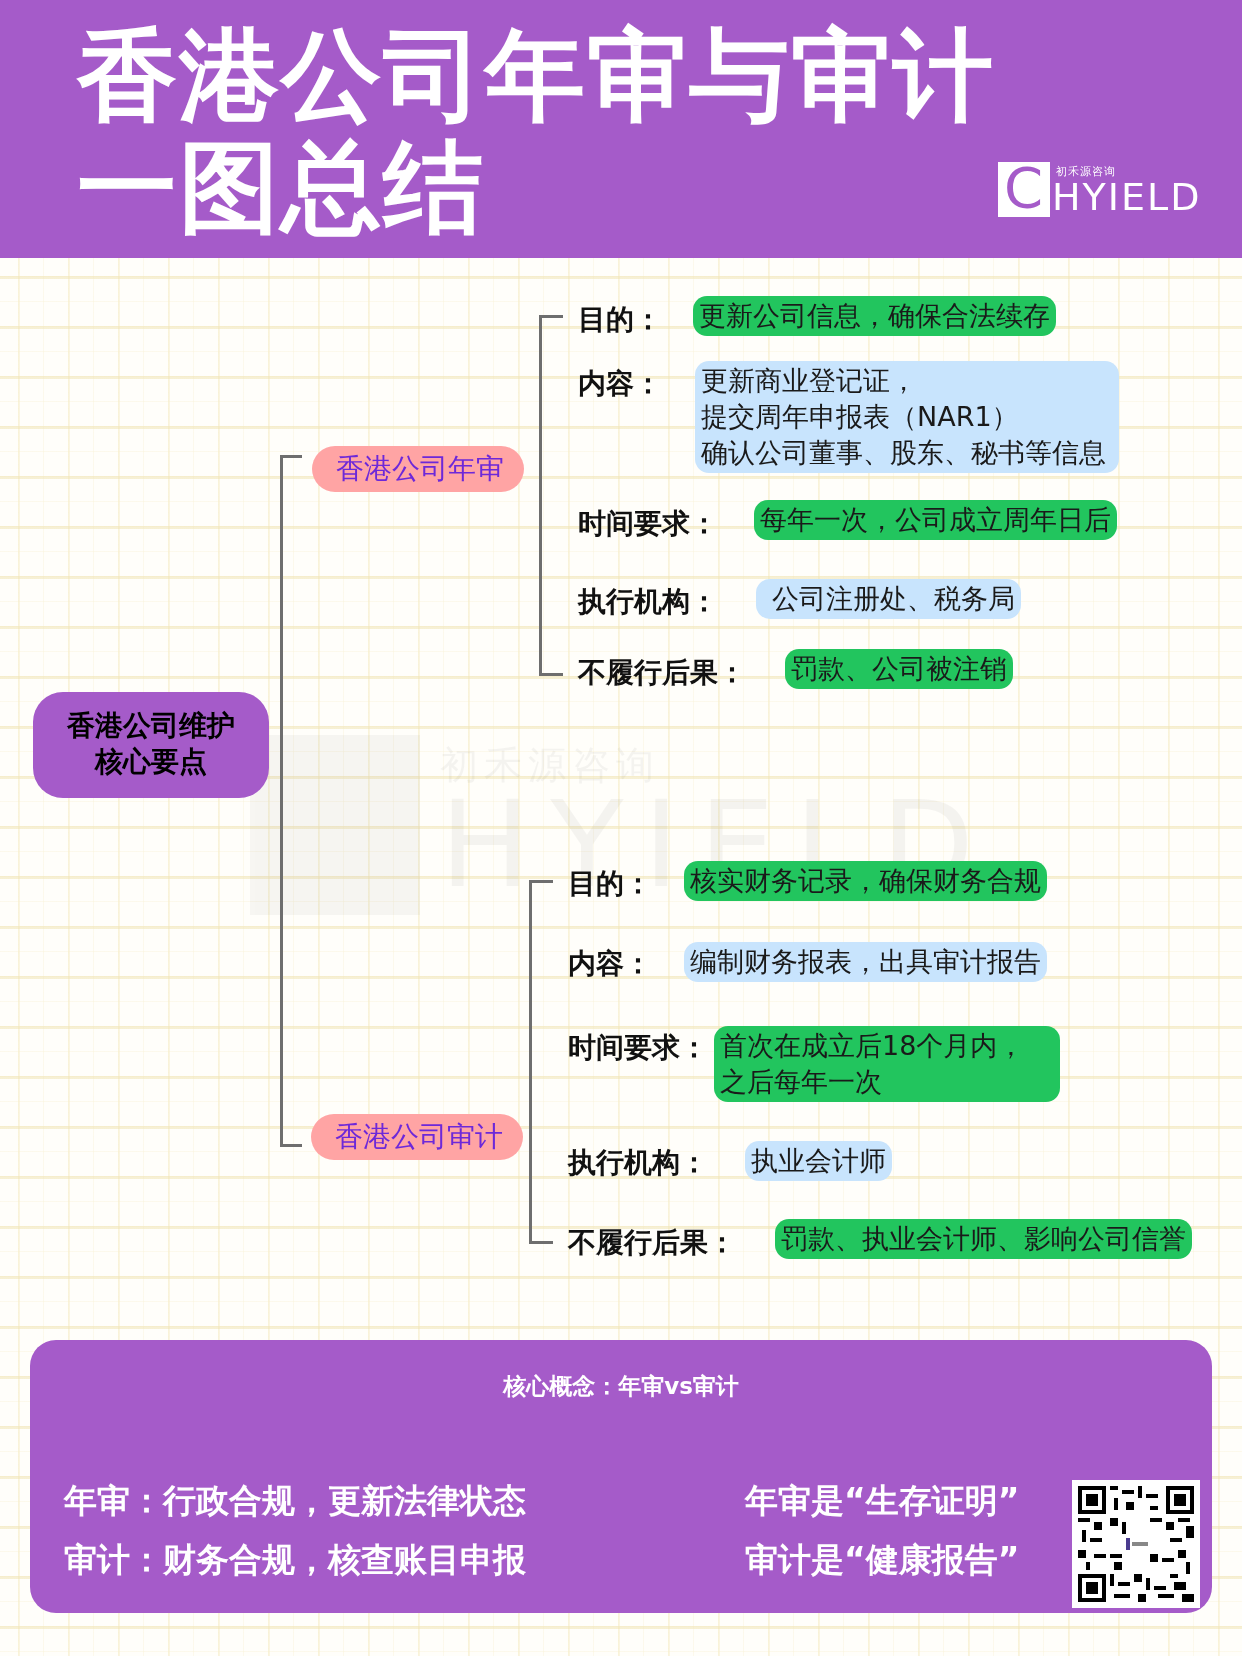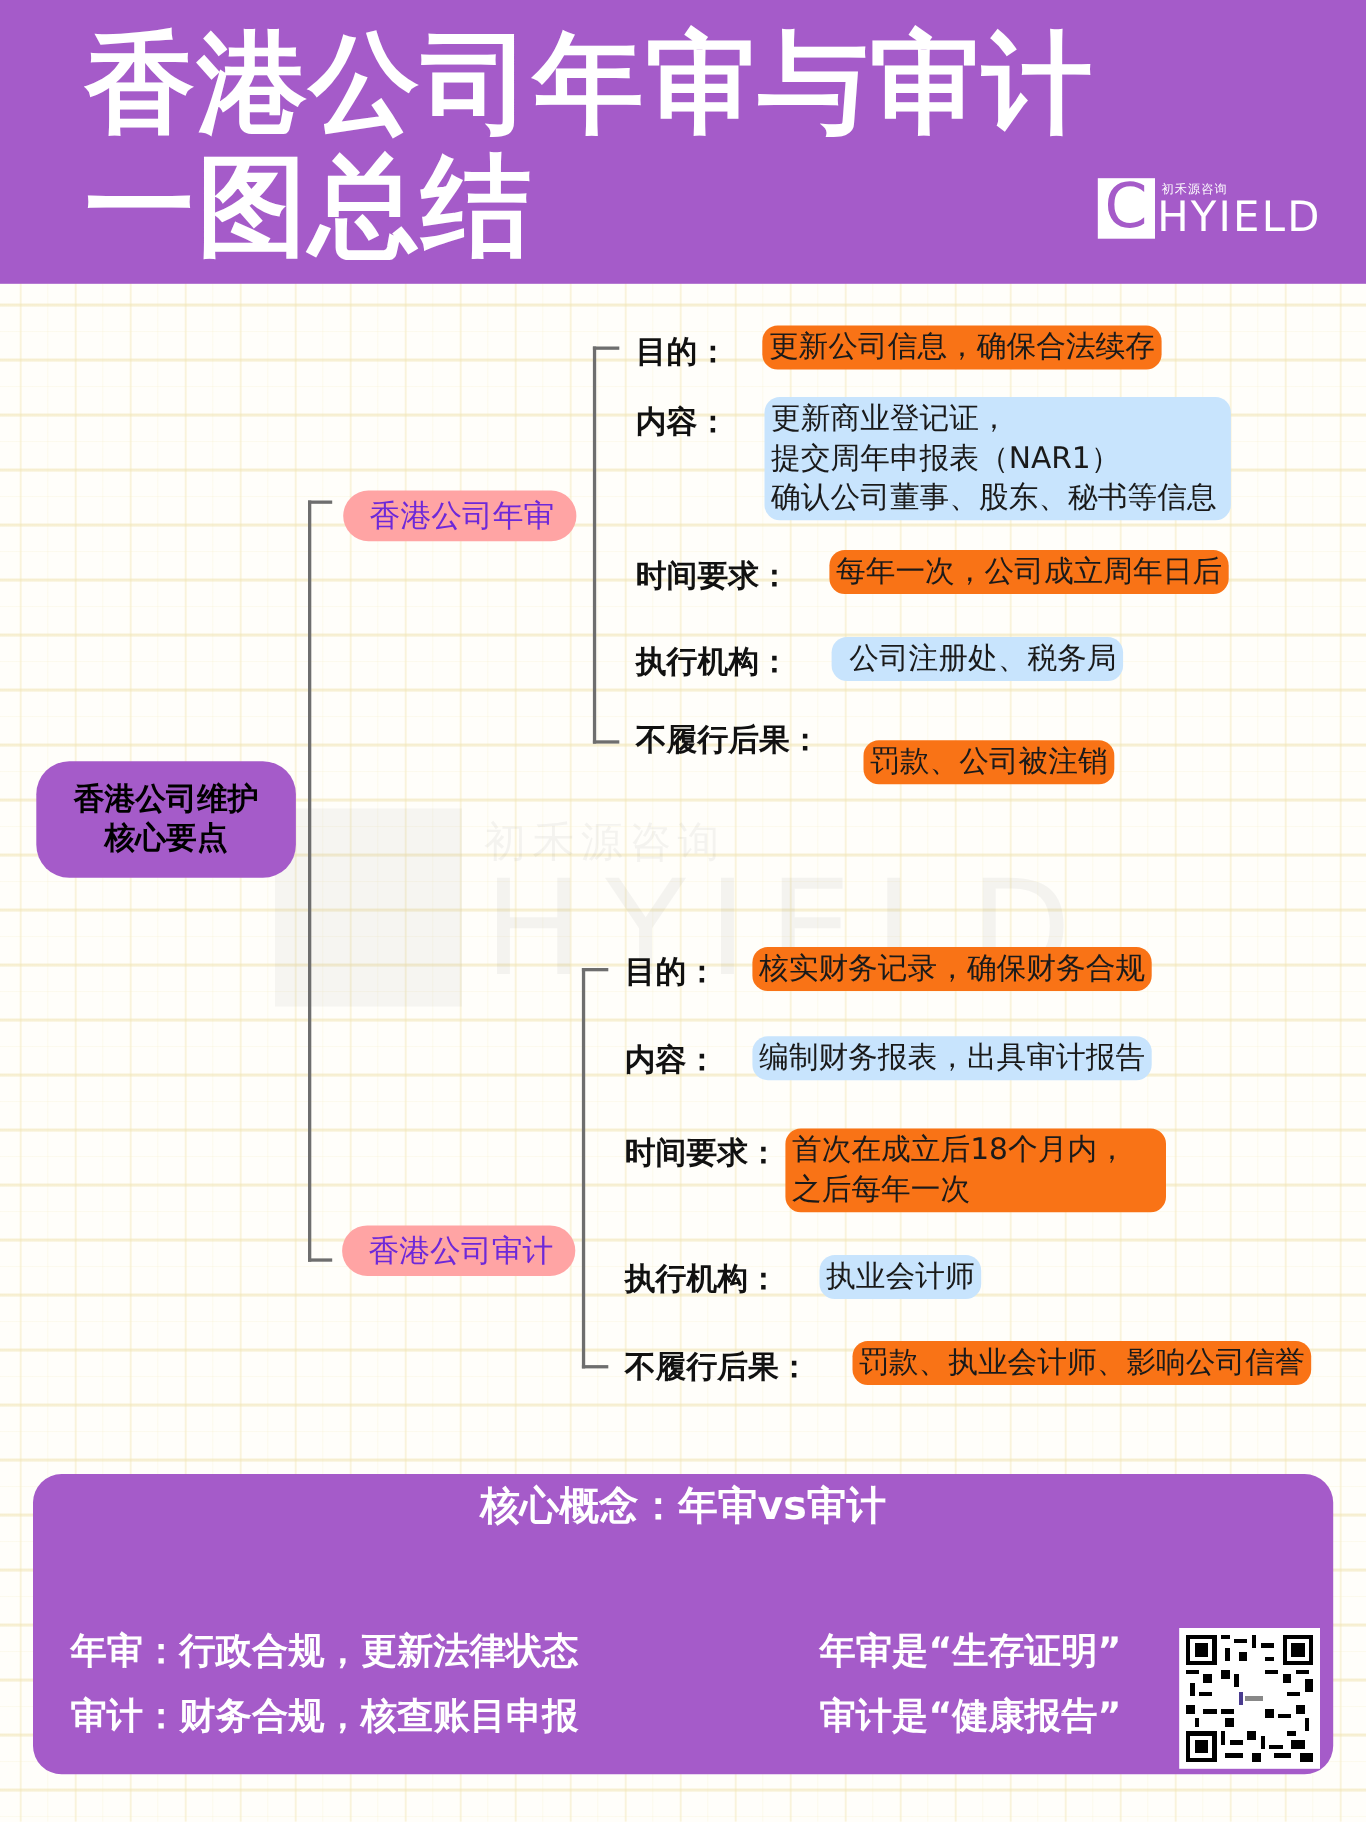--- a/index.html
+++ b/index.html
@@ -60,29 +60,29 @@
     position:absolute;height:46px;border-radius:23px;background:#ffa4a4;
     font-weight:normal;font-size:28px;line-height:46px;padding-left:24px;color:#6d28d9;
   }
   .label{
     position:absolute;font-weight:bold;font-size:28px;line-height:36px;color:#111;
   }
   .pill{
     position:absolute;font-size:27px;line-height:36px;color:#1a1a1a;
     padding:2px 6px;border-radius:14px;white-space:nowrap;
   }
-  .yellow{background:#f97316;}
+  .yellow{background:#22c55e;}
   .blue{background:#c8e4fd;}
 
   .summary{
     position:absolute;left:30px;top:1340px;width:1182px;height:273px;border-radius:26px;
     background:#a55bc9;color:#fff;
   }
   .summary .stitle{
-    position:absolute;left:0;width:100%;top:8px;text-align:center;font-weight:bold;font-size:36px;line-height:44px;
+    position:absolute;left:0;width:100%;top:24px;text-align:center;font-weight:bold;font-size:23px;line-height:44px;
   }
   .summary .sline{position:absolute;font-weight:bold;font-size:33px;line-height:42px;white-space:nowrap;}
   .qr{
     position:absolute;left:1042px;top:140px;width:128px;height:128px;background:#fff;padding:6px;
   }
   .qr svg{width:116px;height:116px;display:block;}
 </style>
 </head>
 <body>
 
@@ -138,21 +138,21 @@
 <div class="pill yellow" style="left:754px;top:500px;">
   <div>每年一次，公司成立周年日后</div>
 </div>
 
 <div class="label" style="left:578px;top:584px;">执行机构：</div>
 <div class="pill blue" style="left:756px;top:579px;padding-left:16px;">
   <div>公司注册处、税务局</div>
 </div>
 
 <div class="label" style="left:578px;top:655px;">不履行后果：</div>
-<div class="pill yellow" style="left:785px;top:649px;margin-top:24px;">
+<div class="pill yellow" style="left:785px;top:649px;">
   <div>罚款、公司被注销</div>
 </div>
 
 <div class="branch" style="left:311px;top:1114px;width:212px;">
   <span>香港公司审计</span>
 </div>
 <div class="line" style="left:529px;top:880px;width:3px;height:364px;"></div>
 <div class="line" style="left:529px;top:880px;width:24px;height:3px;"></div>
 <div class="line" style="left:529px;top:1241px;width:24px;height:3px;"></div>
 

